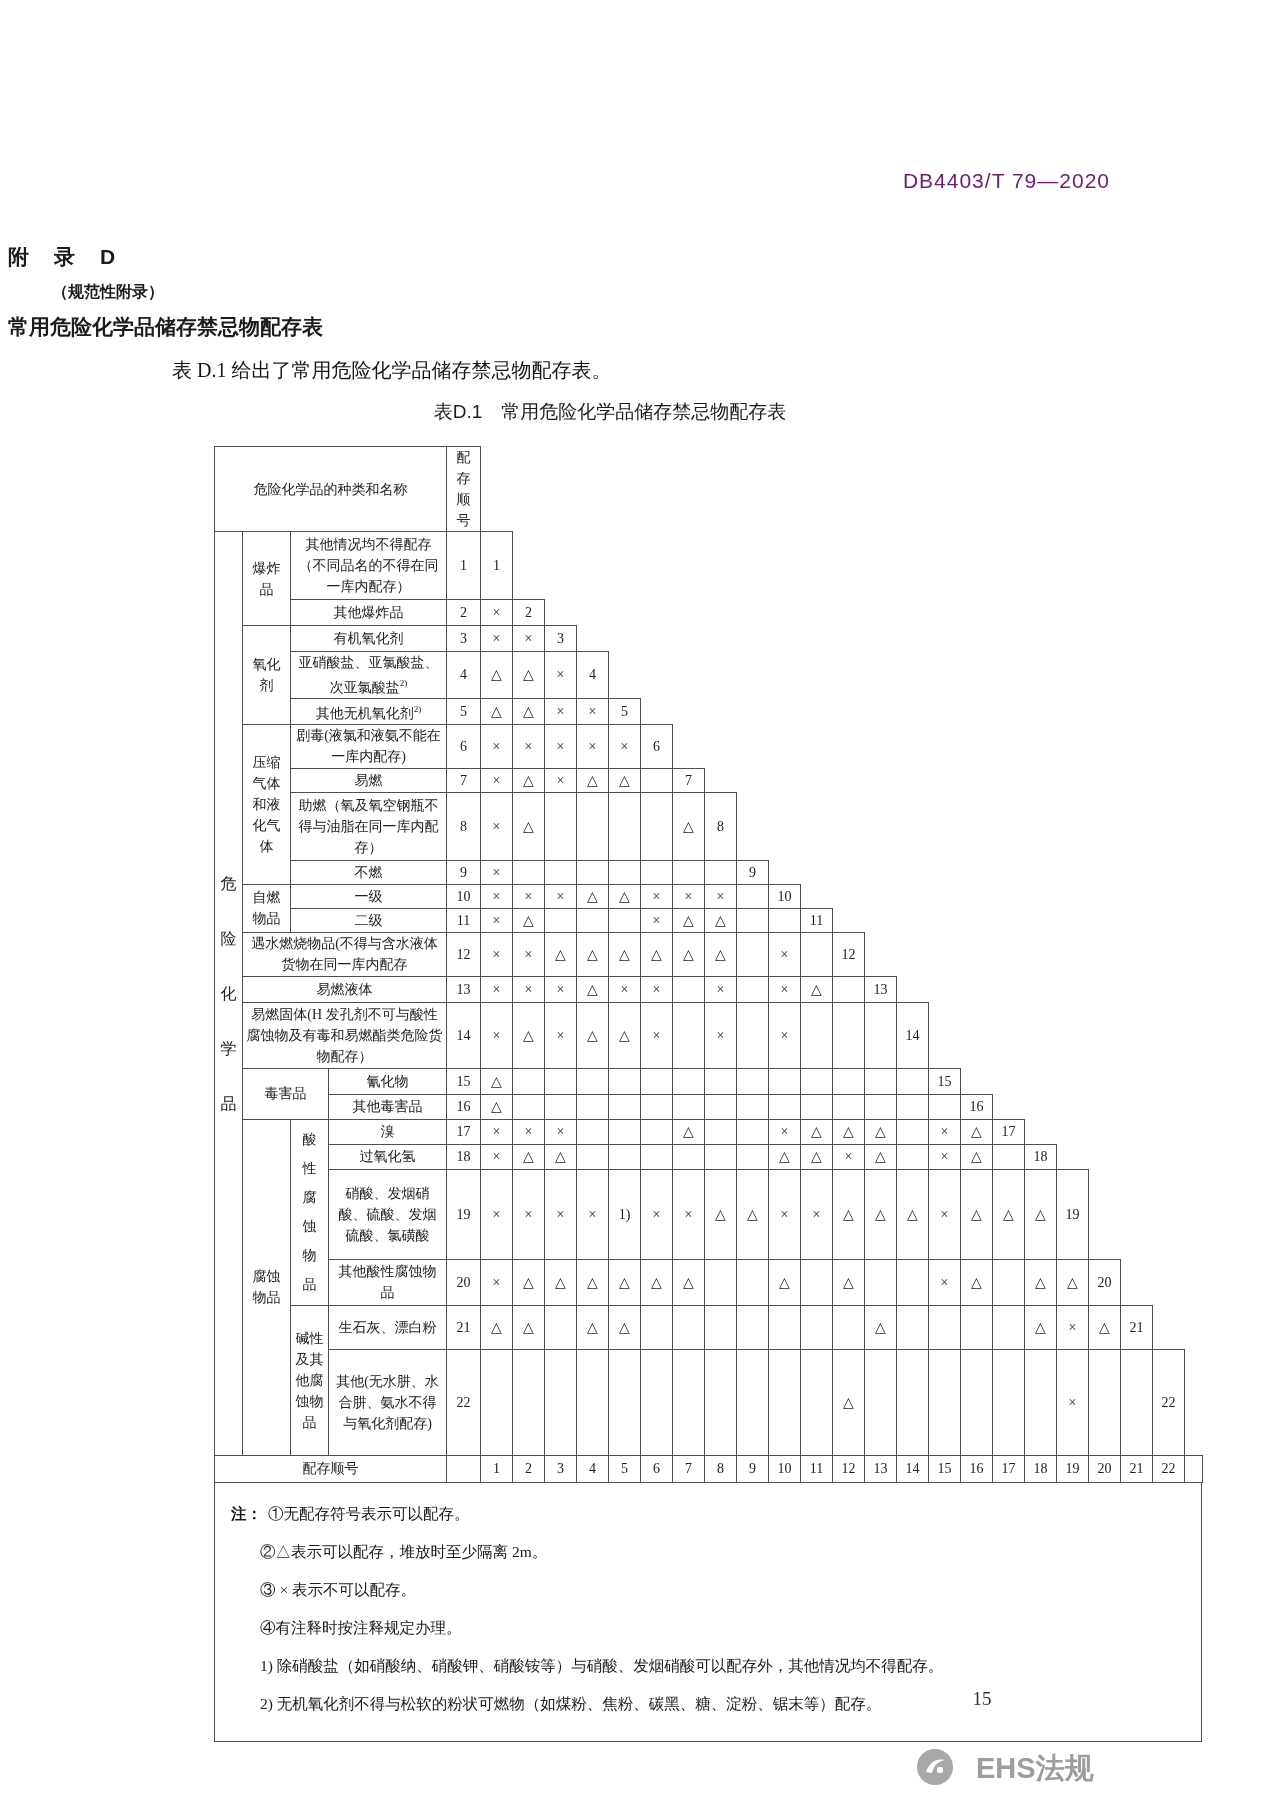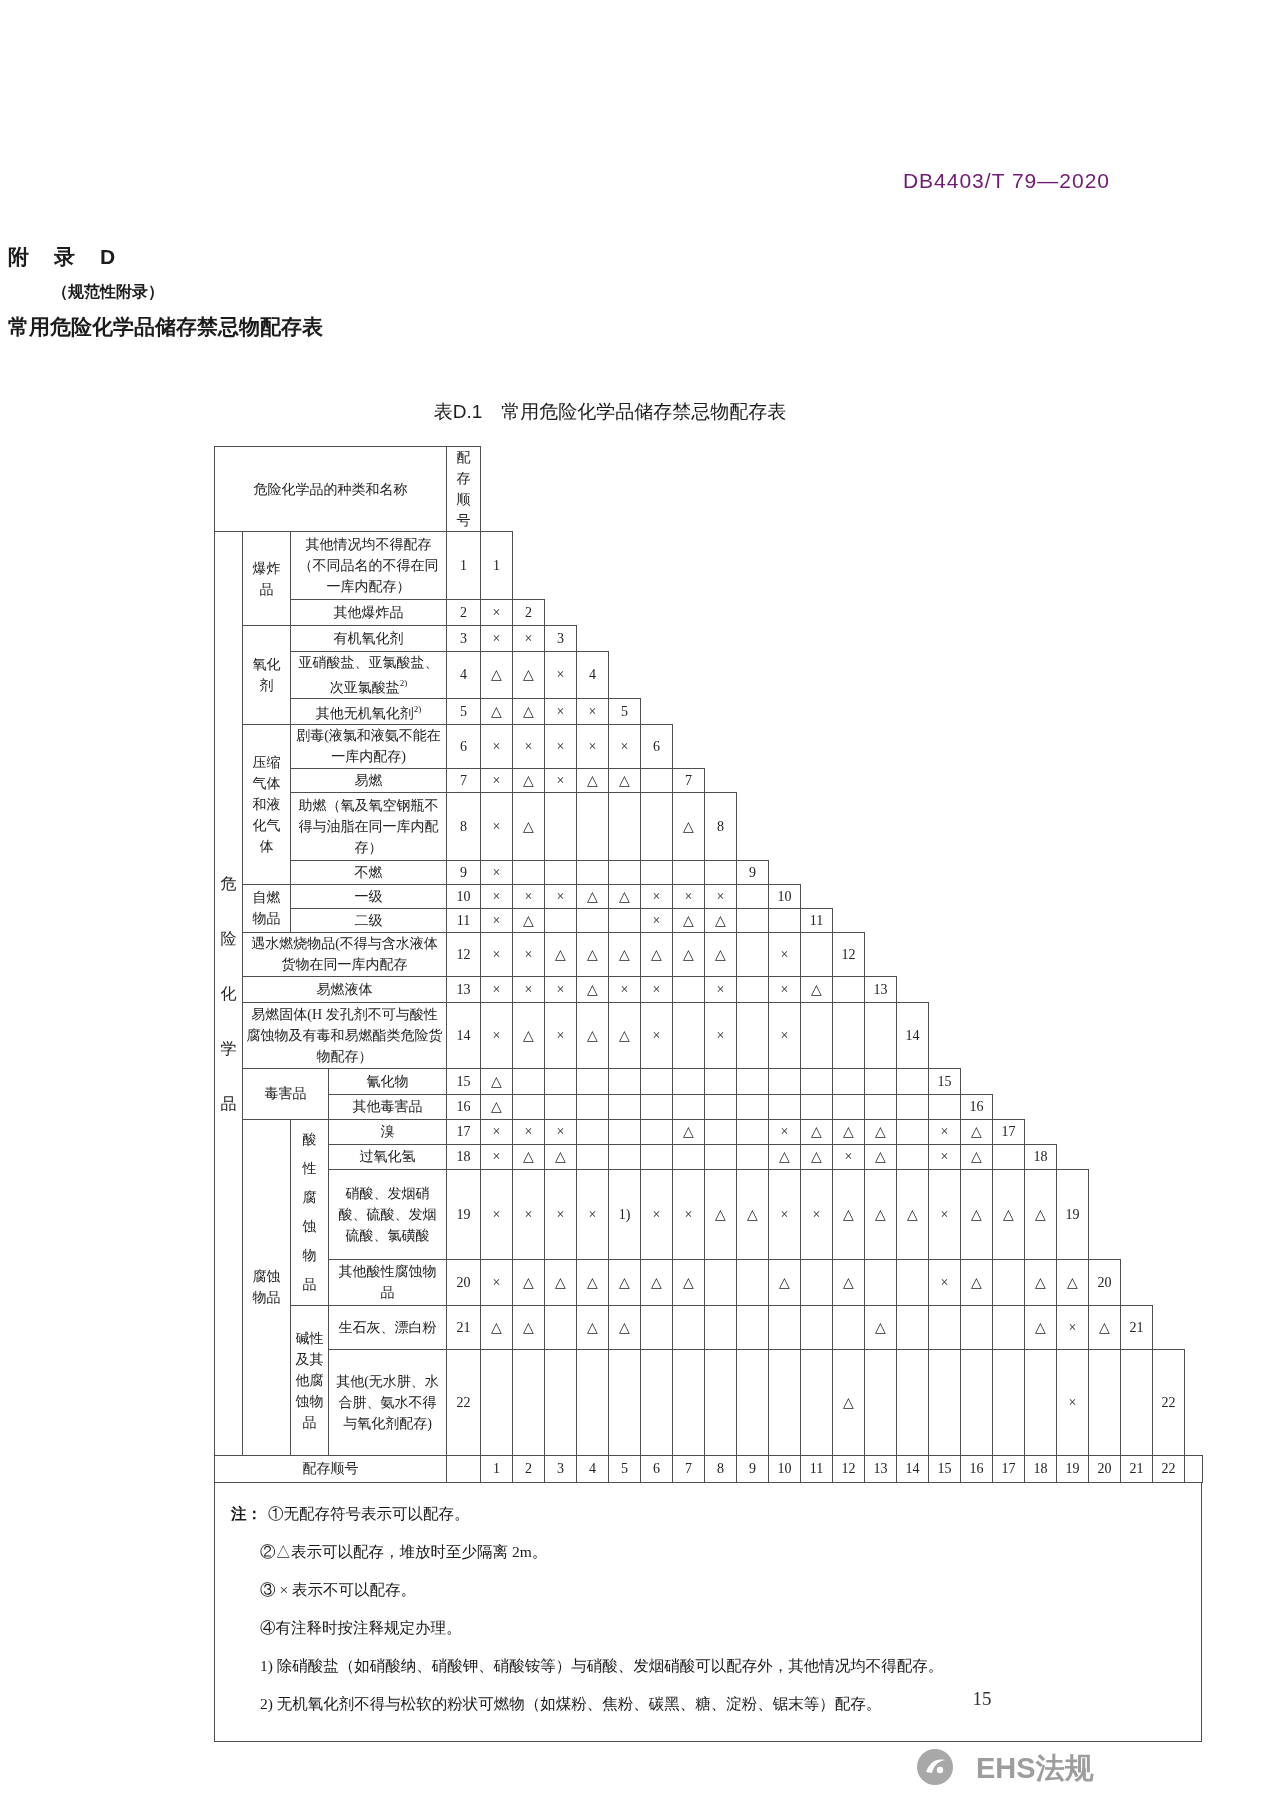--- a/index.html
+++ b/index.html
@@ -58,20 +58,21 @@
 <div class="page">
 
   <div class="doc-code">DB4403/T 79—2020</div>
 
   <div class="title-block">
     <div class="t1">附　录　D</div>
     <div class="t2">（规范性附录）</div>
     <div class="t3">常用危险化学品储存禁忌物配存表</div>
   </div>
 
+  <div class="intro">表 D.1 给出了常用危险化学品储存禁忌物配存表。</div>
 
   <div class="caption">表D.1　常用危险化学品储存禁忌物配存表</div>
 
   <div class="tbl-wrap">
     <table class="matrix" id="matrix">
       <colgroup>
         <col style="width:28px">
           <col style="width:48px">
           <col style="width:38px">
           <col style="width:118px">

